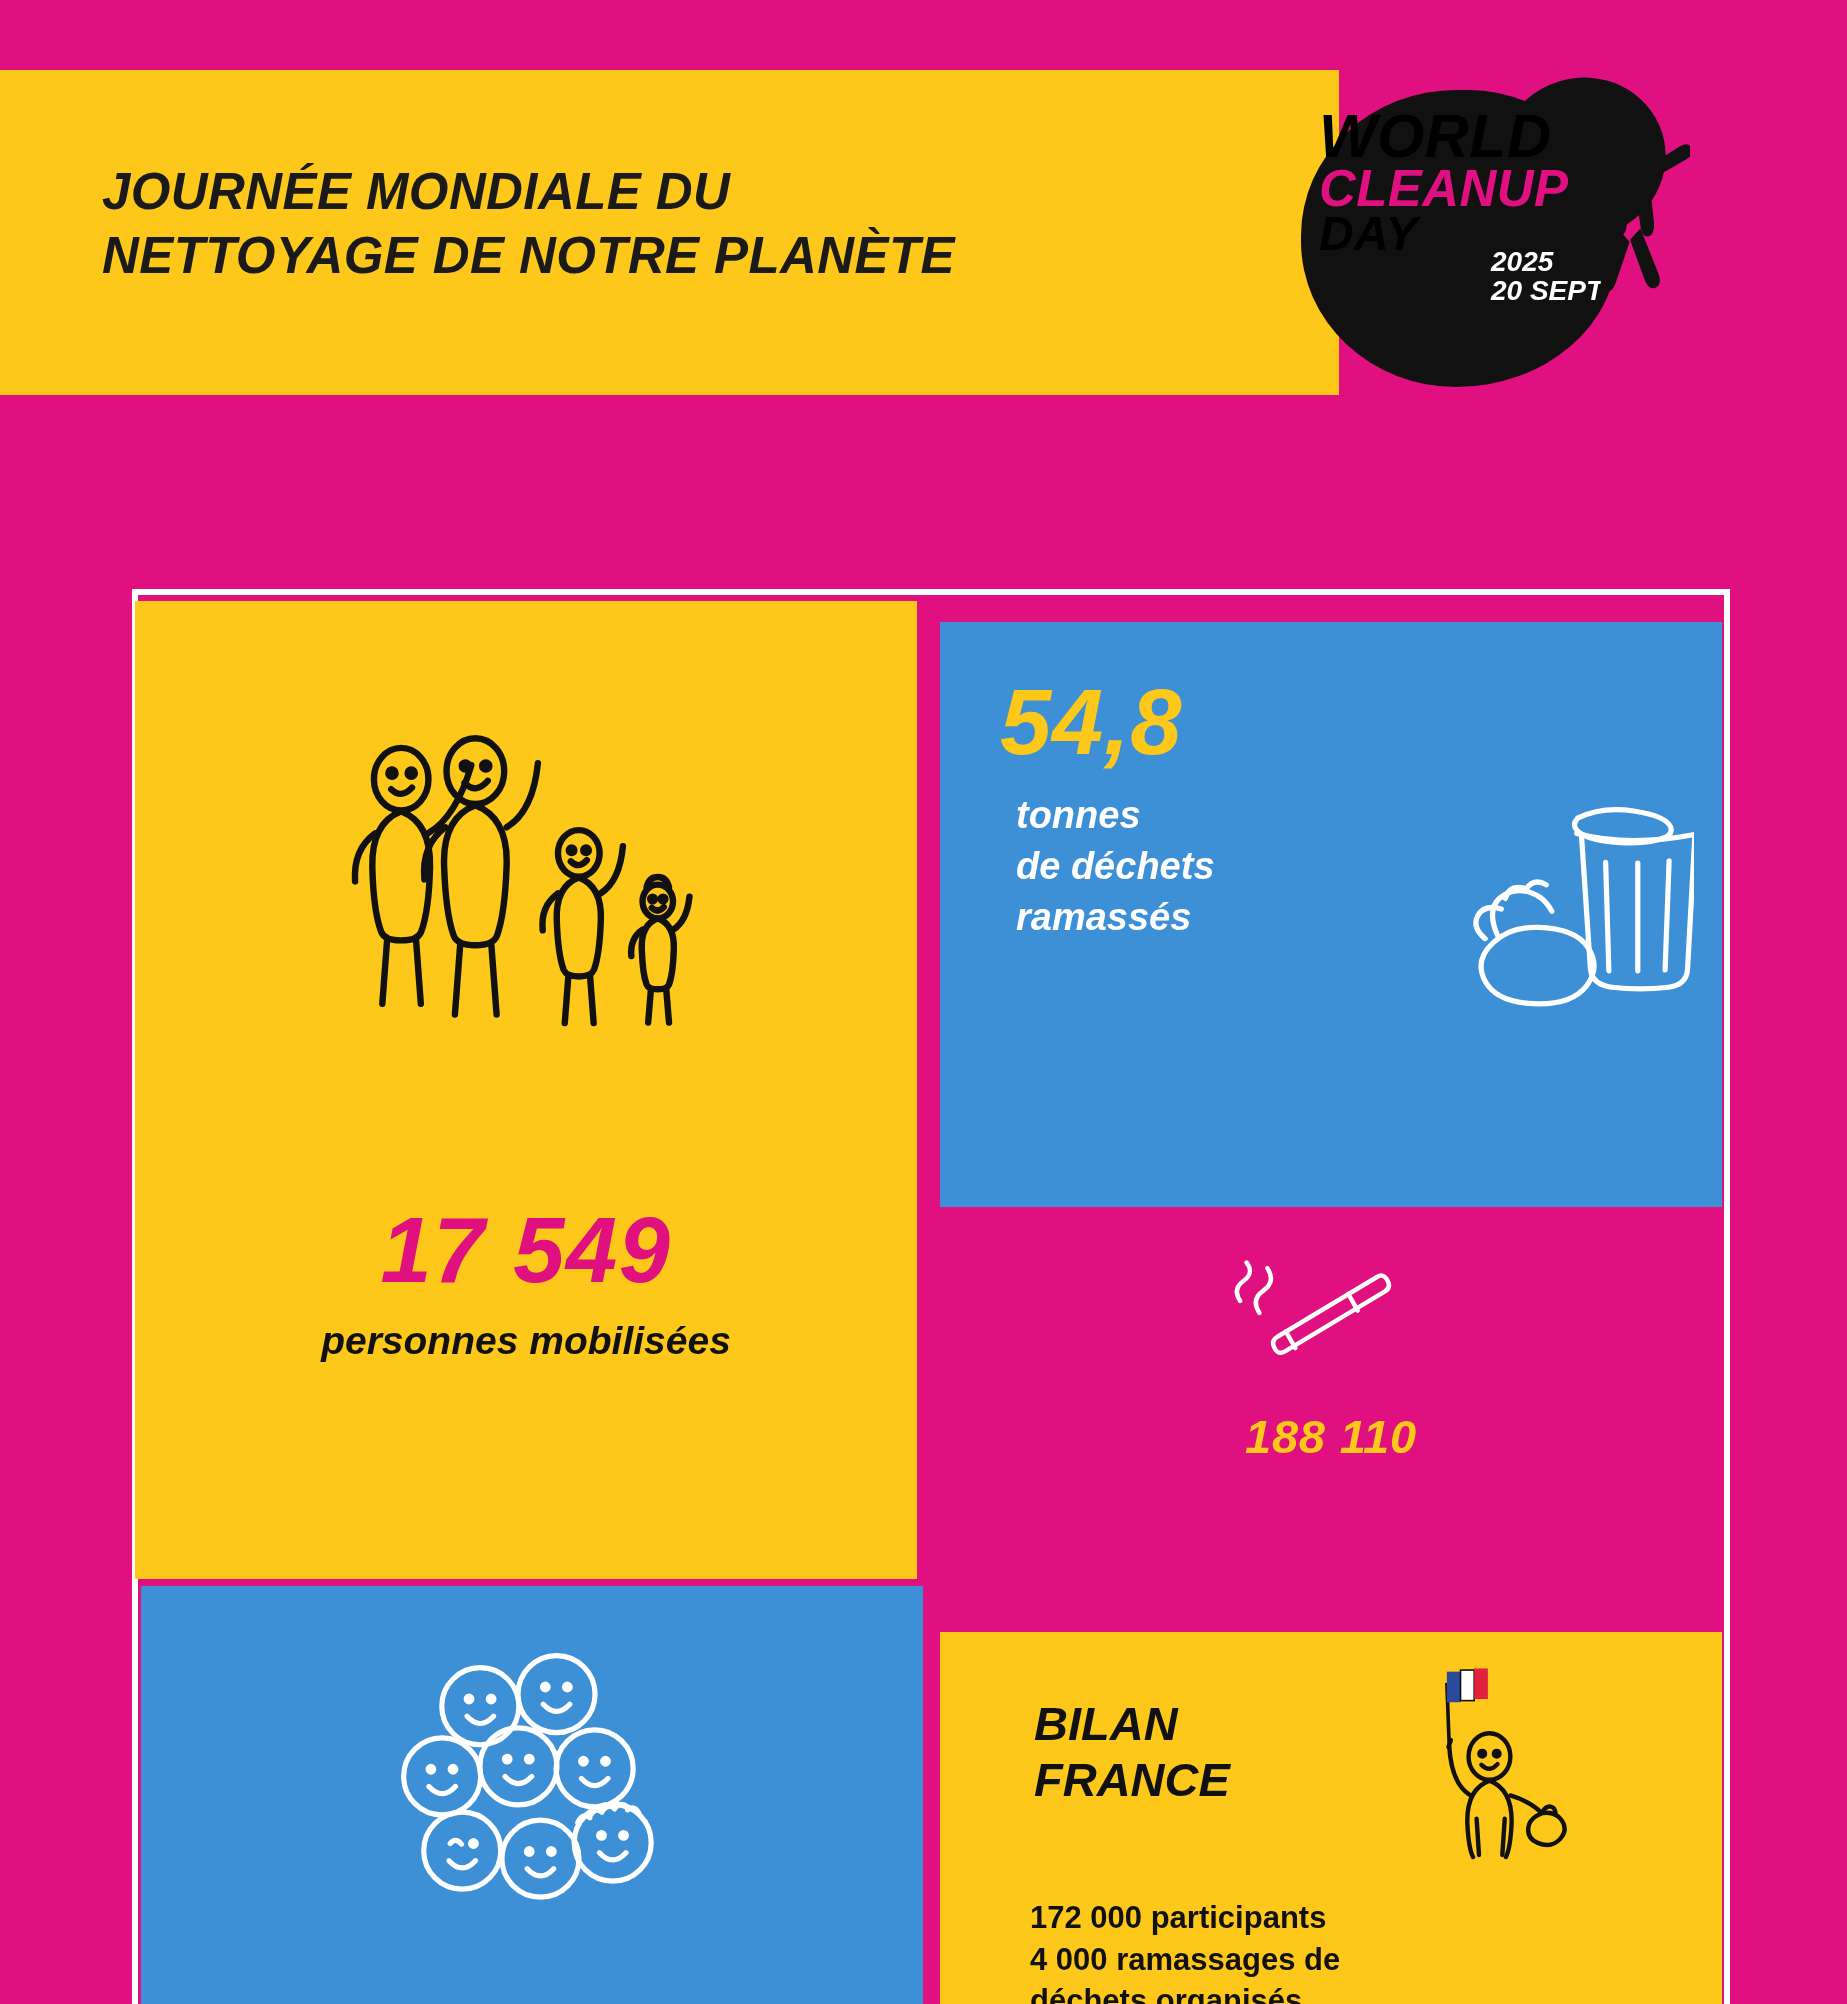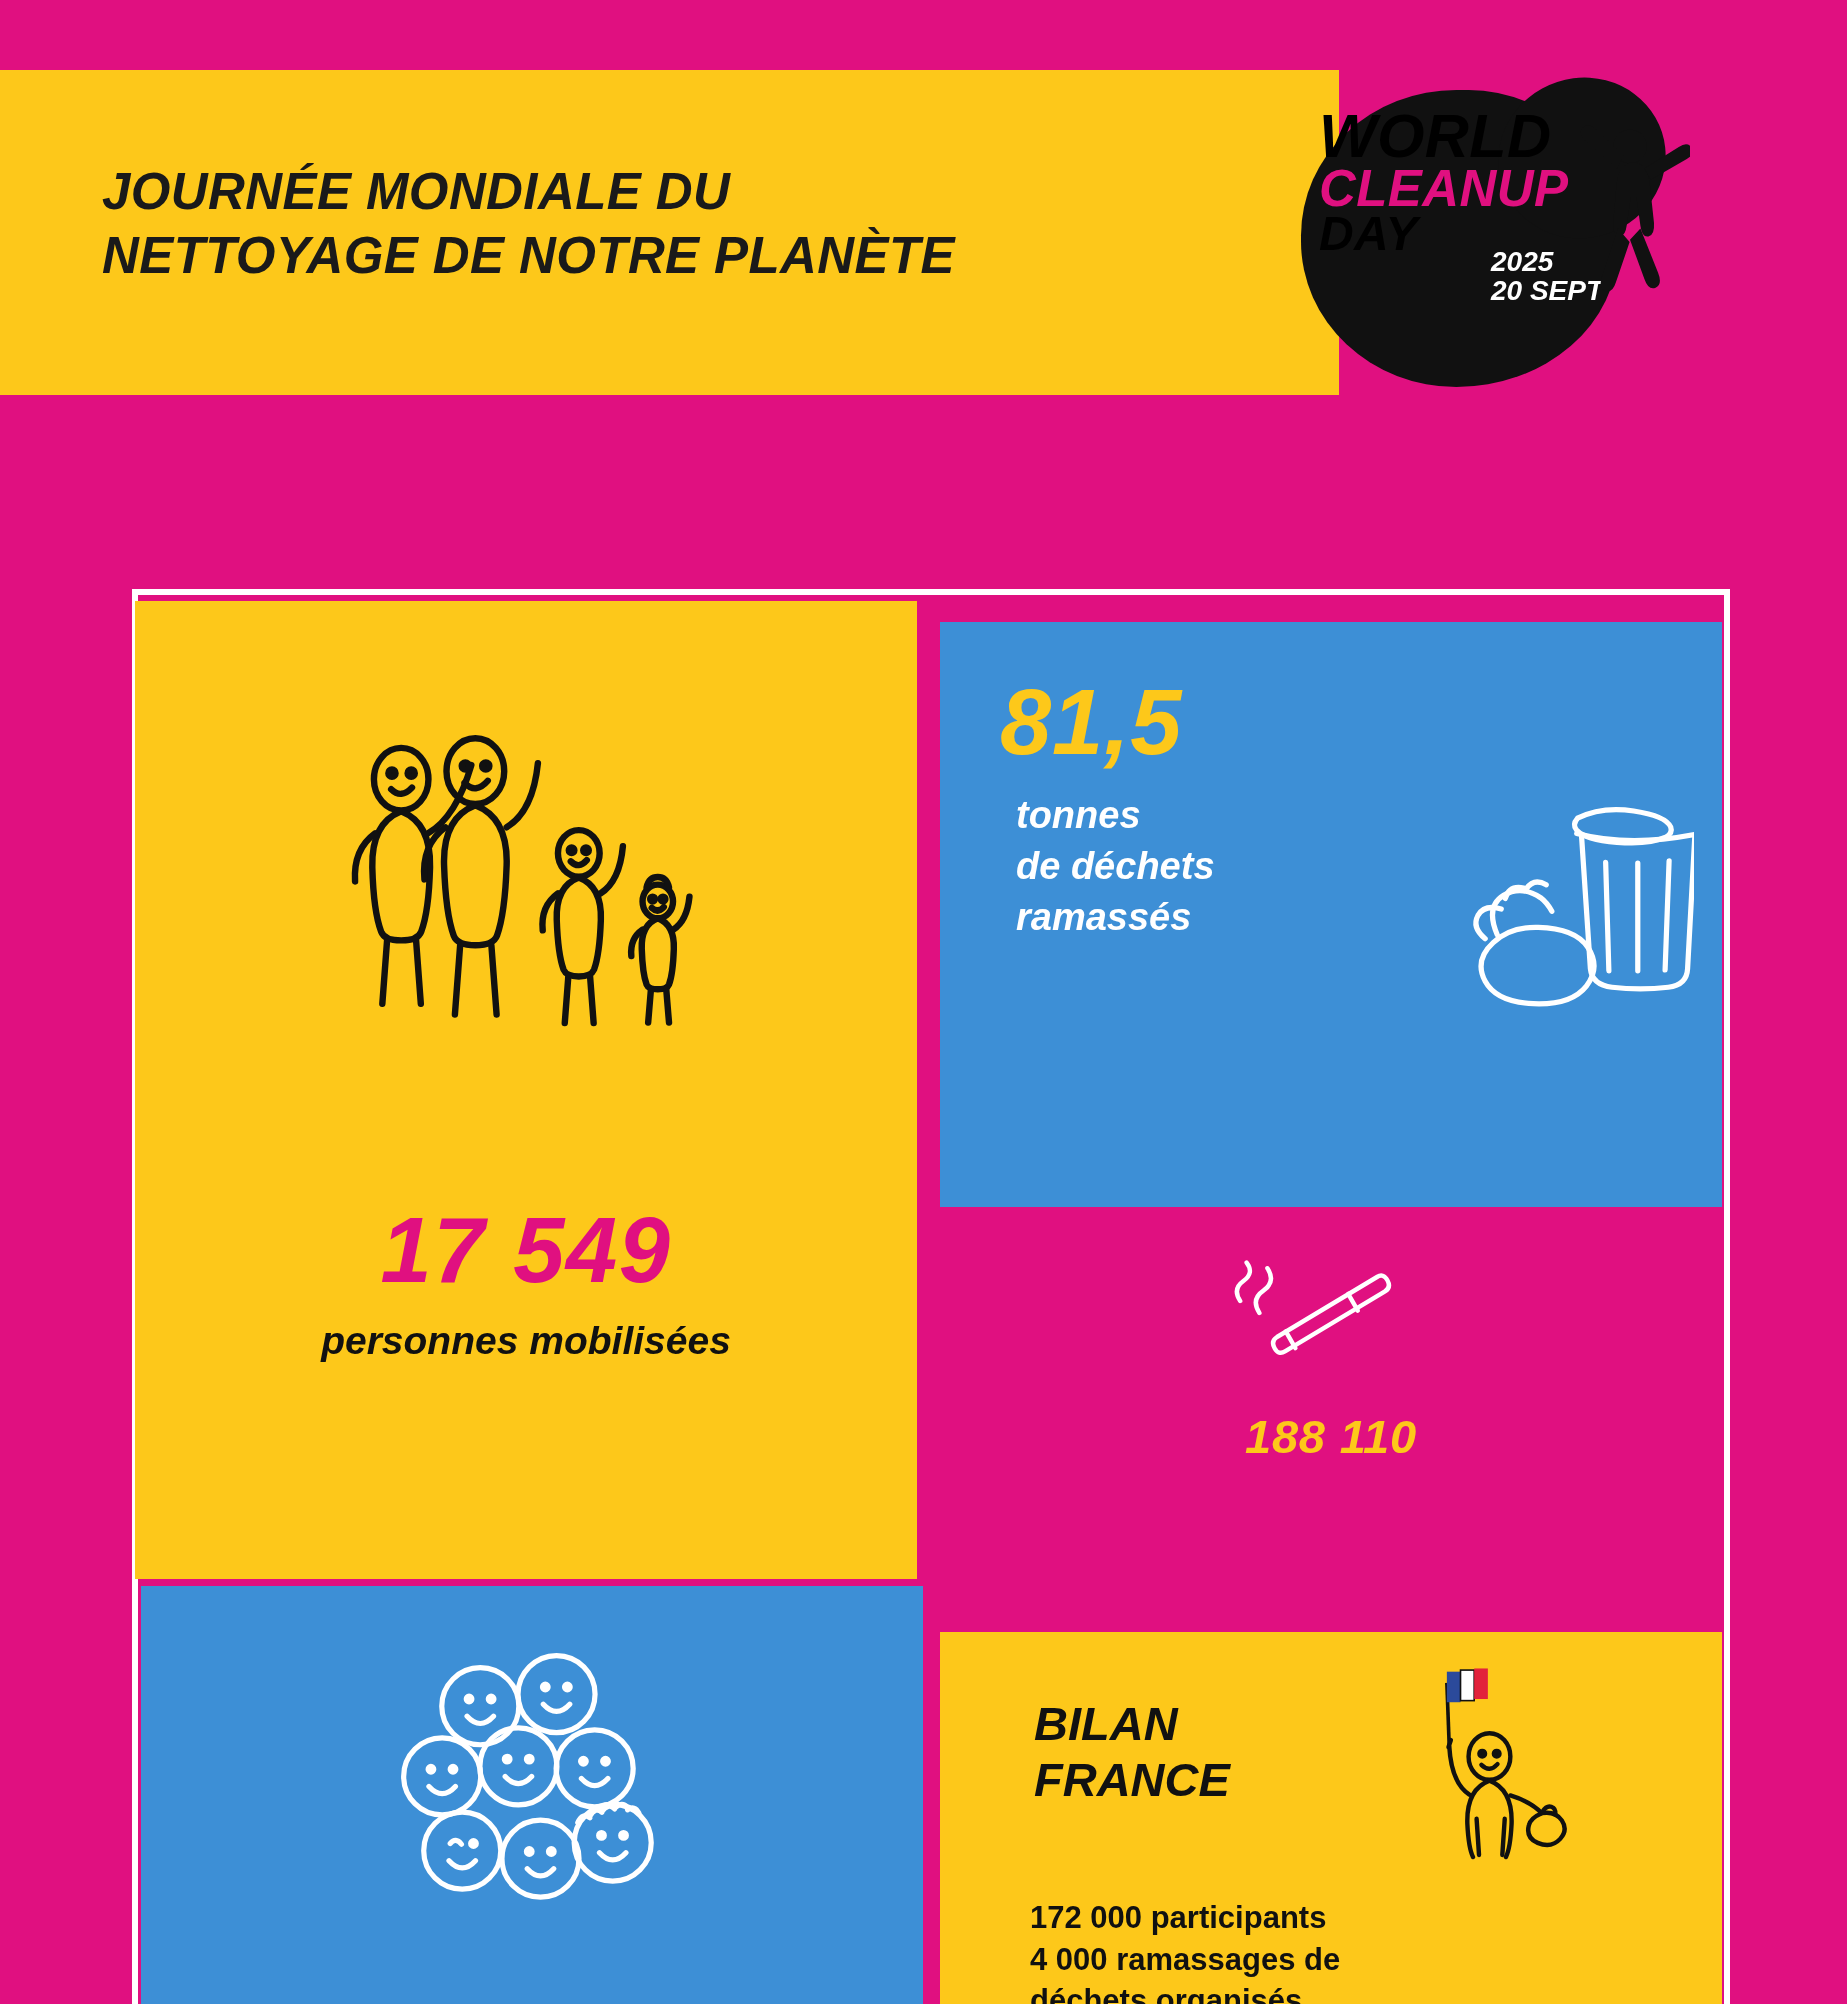--- a/index.html
+++ b/index.html
@@ -410,21 +410,21 @@
       <circle cx="537" cy="472" r="7" fill="#fff"></circle>
       <circle cx="592" cy="472" r="7" fill="#fff"></circle>
       <path d="M532 515 q33 36 66 0"></path>
       <path d="M478 440 q12 -26 30 -12 M508 424 q14 -24 30 -10 M538 412 q16 -22 32 -6 M570 404 q18 -18 32 -2 M602 408 q18 -12 28 8"></path>
     </g>
   </svg>
 
 </div>
 
 <div class="cell cell-tonnes">
-  <div class="tonnes-number">81,5</div>
+  <div class="tonnes-number">54,8</div>
   <div class="tonnes-caption">tonnes
 de déchets
 ramassés</div>
   <svg class="trash-art" viewBox="0 0 640 640">
     <g fill="none" stroke="#ffffff" stroke-width="13" stroke-linecap="round" stroke-linejoin="round">
       <path d="M350 130 q60 -30 140 -18 q80 12 92 40 q6 16 -14 26 q-40 18 -120 12 q-78 -6 -100 -30 q-12 -14 2 -30z"></path>
       <path d="M360 175 l22 330 q4 40 54 46 q70 8 140 0 q46 -6 48 -46 l18 -330"></path>
       <path d="M348 168 q130 34 296 2"></path>
       <path d="M420 240 l8 270 M500 242 l0 268 M578 236 l-10 272"></path>
       <path d="M150 420 q-30 -70 16 -98 q44 -26 92 6 q16 12 28 34"></path>

